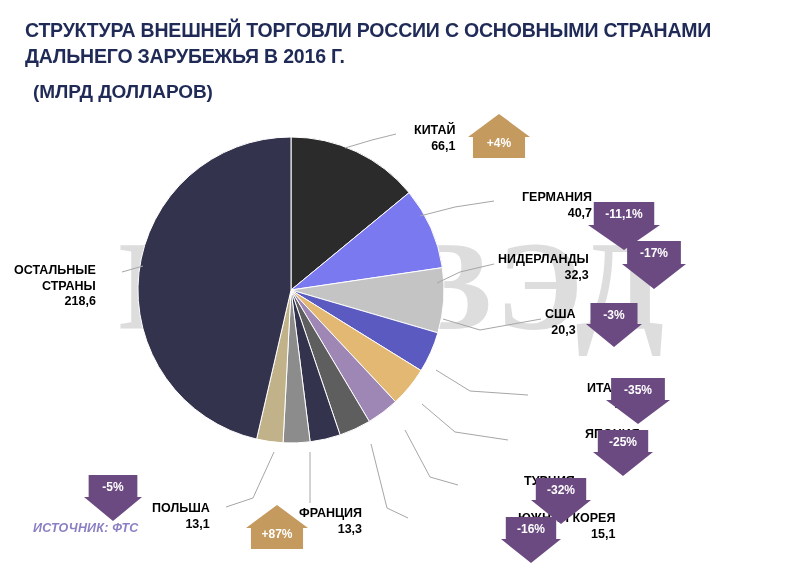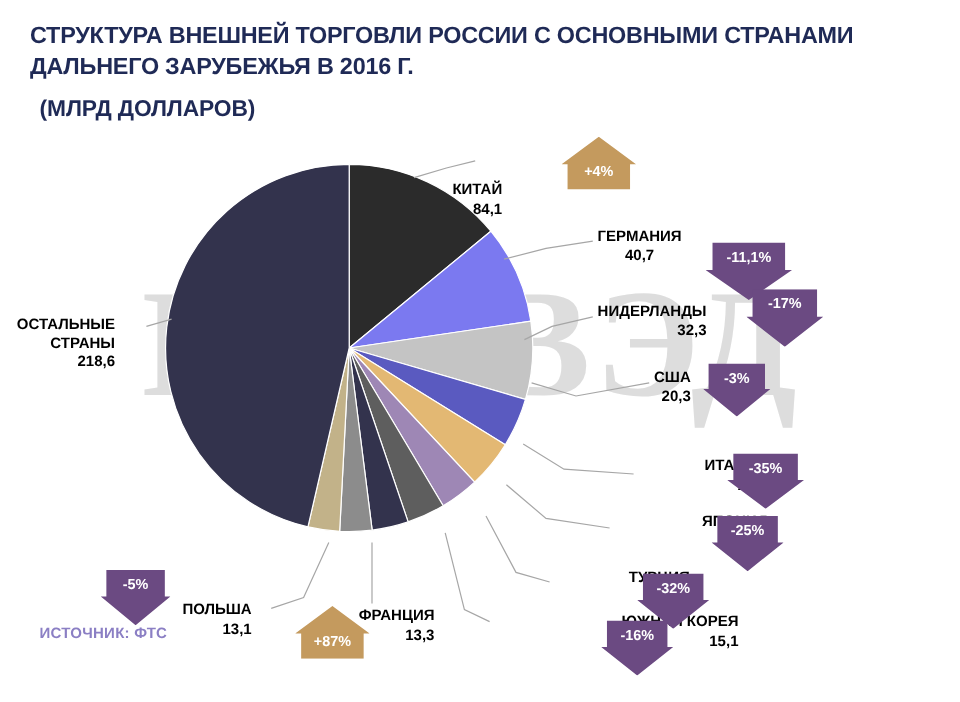--- a/index.html
+++ b/index.html
@@ -65,20 +65,21 @@
     pointer-events:none;
   }
   .arrow.down .pc{top:5px;}
   .arrow.up .pc{top:22px;}
 
   
   .source{
     position:absolute;left:33px;top:521px;z-index:5;
     font-size:12.5px;font-weight:bold;color:#8b7fc4;
     letter-spacing:.2px;
+    font-style:italic;
   }
 </style>
 </head>
 <body>
 
 <div id="stage">
 
   <div class="title">СТРУКТУРА ВНЕШНЕЙ ТОРГОВЛИ РОССИИ С ОСНОВНЫМИ СТРАНАМИ ДАЛЬНЕГО ЗАРУБЕЖЬЯ В 2016 Г.</div>
   <div class="subtitle">(МЛРД ДОЛЛАРОВ)</div>
 
@@ -105,25 +106,25 @@
       <polyline points="528,395 470,391 436,370" fill="none" stroke="#a6a6a6" stroke-width="1"></polyline>
       <polyline points="508,440 455,432 422,404" fill="none" stroke="#a6a6a6" stroke-width="1"></polyline>
       <polyline points="458,485 430,477 405,430" fill="none" stroke="#a6a6a6" stroke-width="1"></polyline>
       <polyline points="408,518 387,508 371,444" fill="none" stroke="#a6a6a6" stroke-width="1"></polyline>
       <polyline points="310,503 310,452" fill="none" stroke="#a6a6a6" stroke-width="1"></polyline>
       <polyline points="226,507 253,498 274,452" fill="none" stroke="#a6a6a6" stroke-width="1"></polyline>
       <polyline points="122,272 143,266" fill="none" stroke="#a6a6a6" stroke-width="1"></polyline>
     </svg>
 
   <div id="labels-layer">
-      <div class="lbl ar" style="left: 377px; top: 123px; margin-top: 28px;">
+      <div class="lbl ar" style="left: 414px; top: 123px;">
         <span class="nm">КИТАЙ</span>
-        <span class="vl">84,1</span>
-      </div>
-      <div class="lbl ar" style="left: 498px; top: 190px; text-align: center;">
+        <span class="vl">66,1</span>
+      </div>
+      <div class="lbl ar" style="left: 522px; top: 190px;">
         <span class="nm">ГЕРМАНИЯ</span>
         <span class="vl">40,7</span>
       </div>
       <div class="lbl ar" style="left: 498px; top: 252px;">
         <span class="nm">НИДЕРЛАНДЫ</span>
         <span class="vl">32,3</span>
       </div>
       <div class="lbl ar" style="left: 545px; top: 307px;">
         <span class="nm">США</span>
         <span class="vl">20,3</span>

